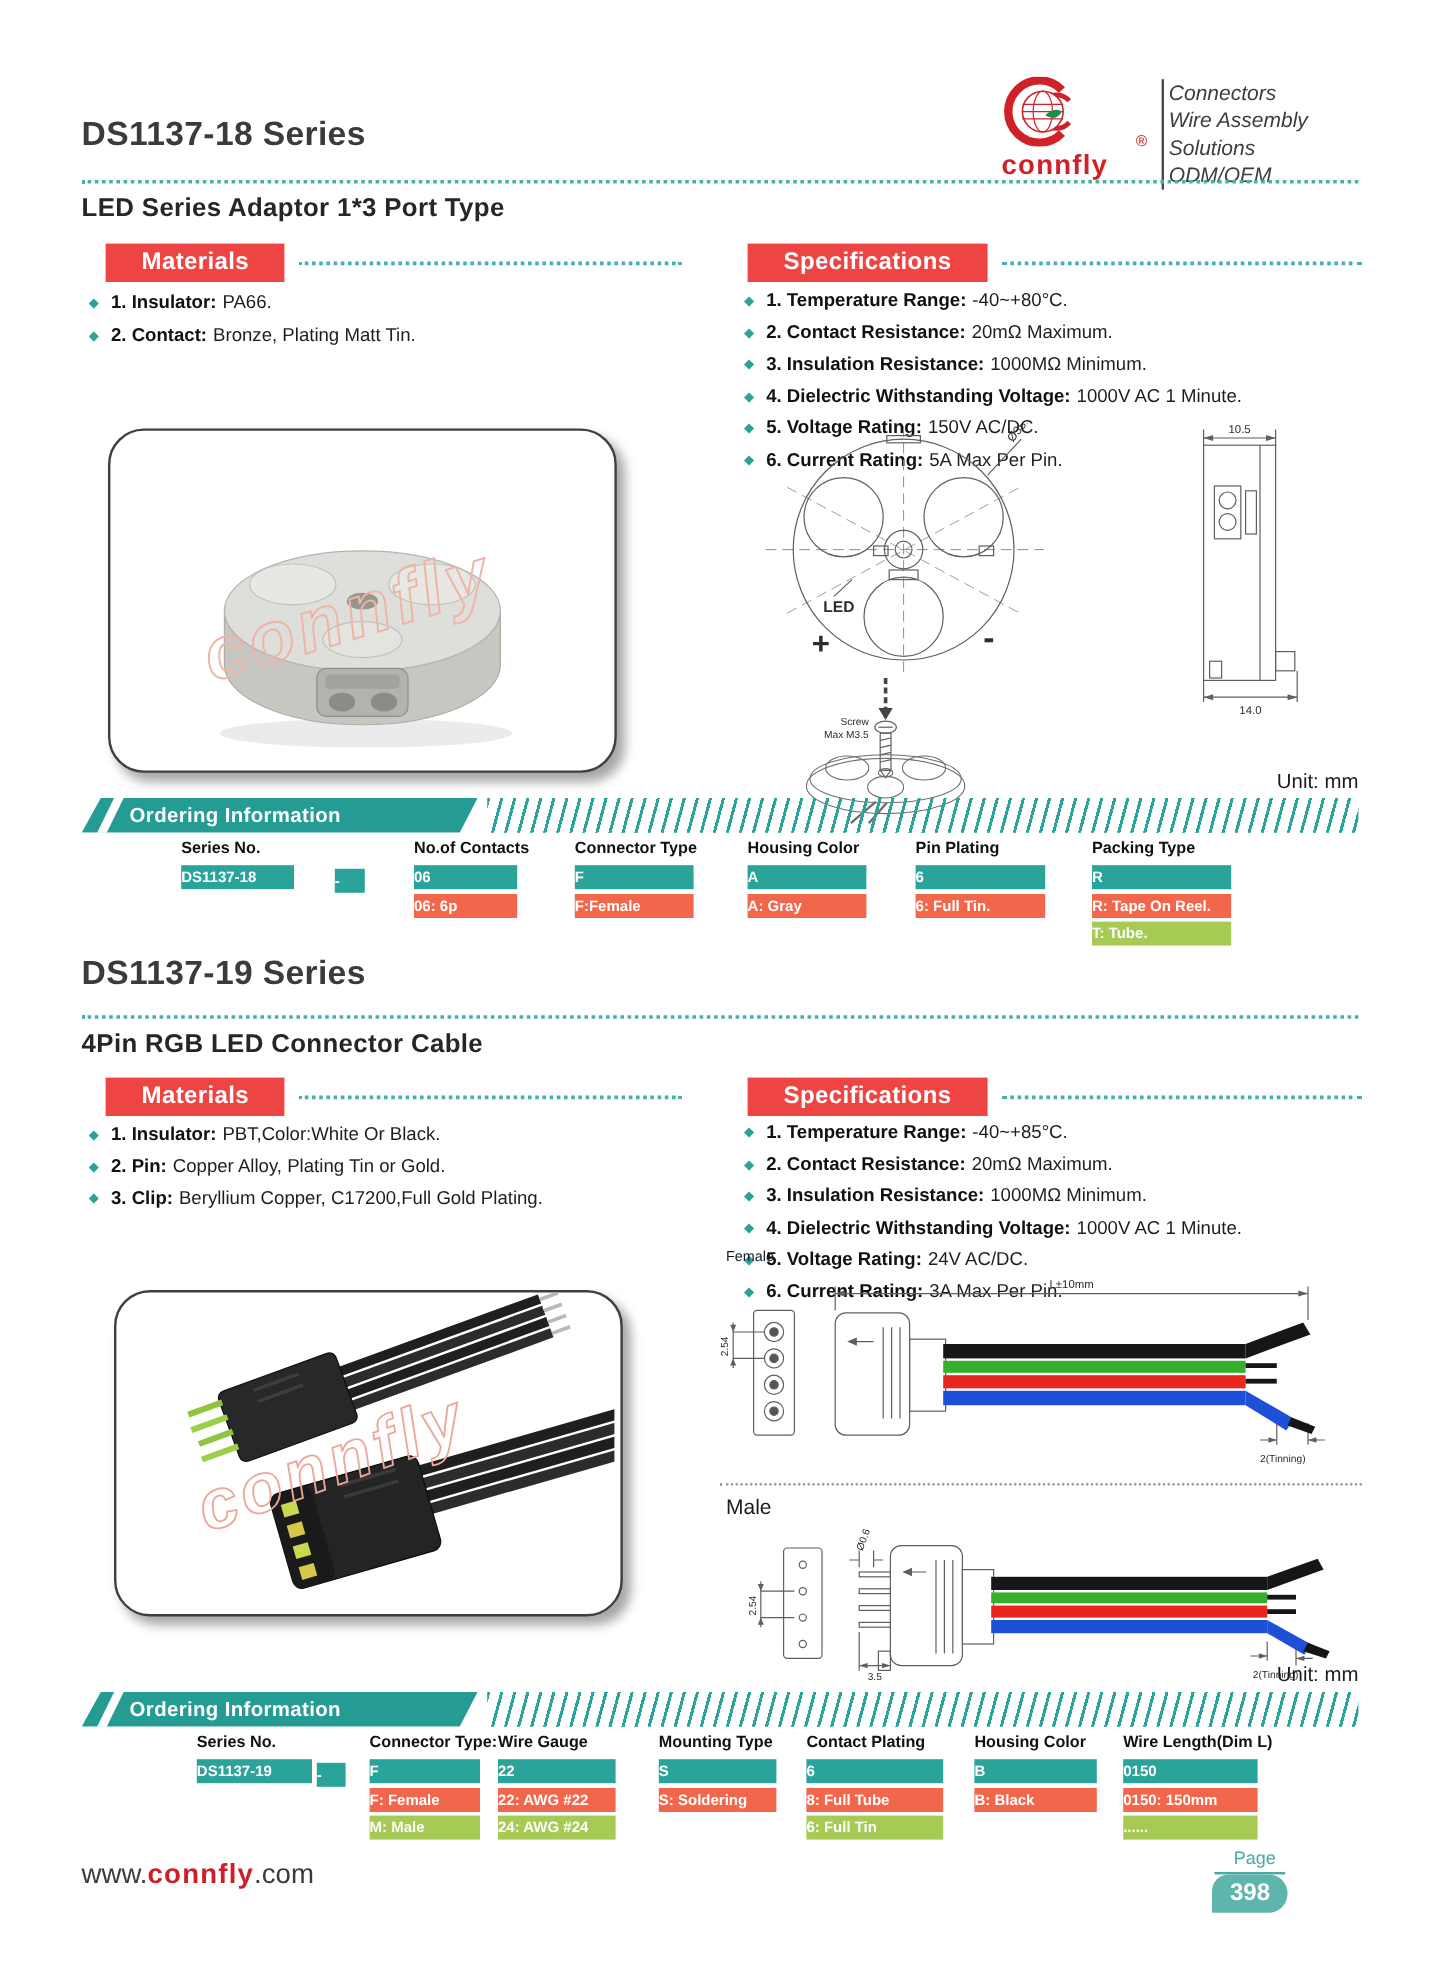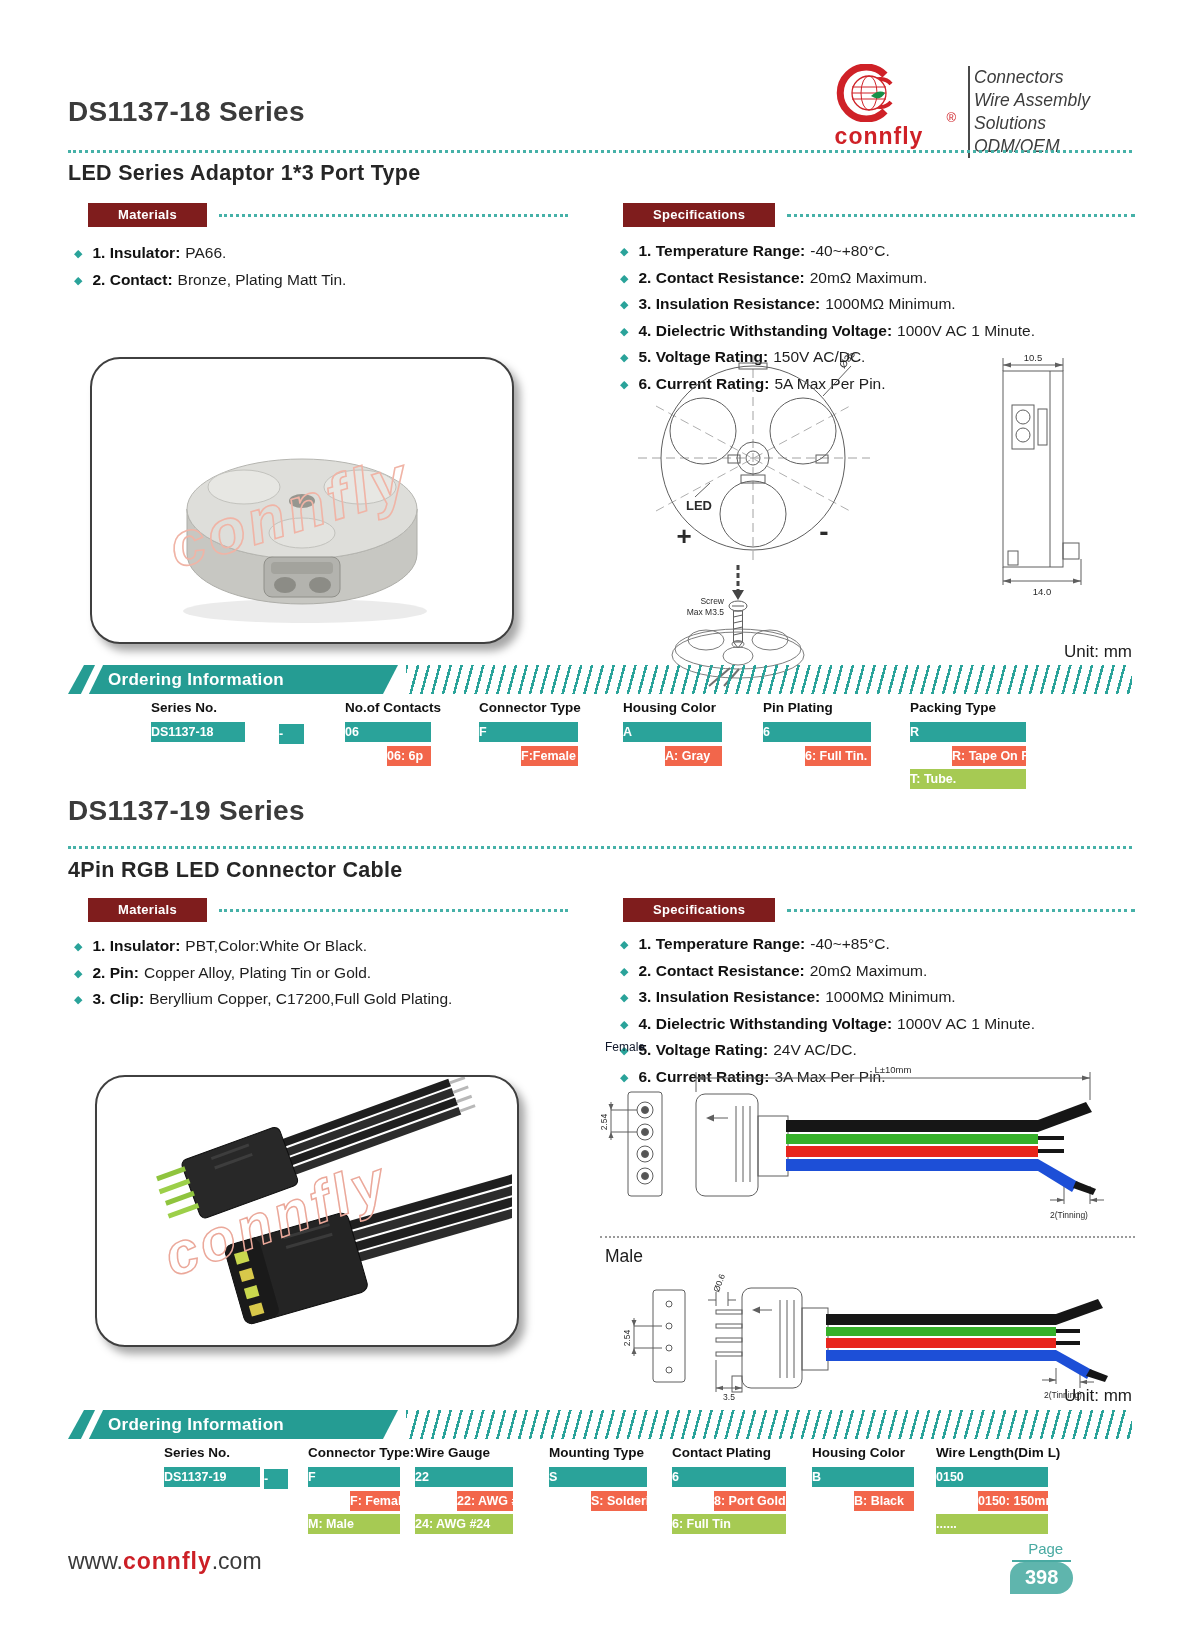--- a/index.html
+++ b/index.html
@@ -16,21 +16,21 @@
   .logo-text{font-size:23px;font-weight:800;color:#cf2127;letter-spacing:1px;line-height:20px;}
   .logo-reg{position:absolute;right:2px;top:46px;font-size:13px;color:#cf2127;}
   .logo-divider{width:2px;background:#4a4a4a;margin:2px 0 2px 10px;}
   .tagline{padding-left:4px;font-style:italic;font-size:17.5px;color:#3d3d3d;line-height:23px;padding-top:2px;}
   .dots{border-top:3px dotted #46b1a8;}
   #dotline1{left:68px;top:150px;width:1064px;}
   #subtitle1{left:68px;top:161px;font-size:21.5px;font-weight:bold;color:#262626;letter-spacing:.3px;}
 
   
   .sect{display:flex;align-items:center;}
-  .sect-box{background:#7f1d1d;color:#fff;font-size:13px;font-weight:bold;
+  .sect-box{background:#ef4444;color:#fff;font-size:20px;font-weight:bold;
             padding:4px 30px 5px 30px;letter-spacing:.3px;}
   .sect .dots{flex:1;margin-left:12px;border-top-width:3px;}
   #mat1{left:88px;top:203px;width:480px;}
   #spec1{left:623px;top:203px;width:512px;}
   #mat2{left:88px;top:898px;width:480px;}
   #spec2{left:623px;top:898px;width:512px;}
 
   .items{font-size:15.5px;color:#1e1e1e;}
   .items .li{line-height:26.5px;white-space:nowrap;}
   .dm{color:#2aa39a;font-size:11px;margin-right:10px;vertical-align:1px;}
@@ -75,21 +75,21 @@
 
   
   .otable{left:68px;width:1064px;height:95px;}
   #otable1{top:698px;}
   #otable2{top:1443px;}
   .ocol{position:absolute;top:0;}
   .ohead{font-size:13.5px;font-weight:bold;color:#111;white-space:nowrap;display:inline-block;height:18px;}
   .obox{height:20px;line-height:20px;color:#fff;font-size:12.5px;font-weight:bold;margin-top:4px;
         white-space:nowrap;}
   .obox.teal{background:#2aa39a;}
-  .obox.red{background:#f2664b;margin-left:42px;}
+  .obox.red{background:#f2664b;}
   .obox.green{background:#a6ca53;}
   .dashbox{position:absolute;top:22px;}
 
   
   #footer-url{left:68px;top:1548px;font-size:23px;color:#3a3a3a;}
   #footer-url .brand{font-weight:800;color:#cc1f26;letter-spacing:1px;}
   #footer-page{left:1010px;top:1540px;display:flex;align-items:center;flex-direction:column;}
   .page-label{color:#49aaa2;font-size:15px;padding:0 8px 3px 16px;border-bottom:2px solid #49aaa2;}
   .page-num{background:#5fb5ad;color:#fff;font-size:20px;font-weight:bold;
             padding:4px 15px 5px 15px;border-radius:14px 16px 16px 0;}
@@ -497,21 +497,21 @@
     <div class="obox green" style="margin-top:3px">24: AWG #24</div>
   </div>
   <div class="ocol" style="left:481px;width:98px">
     <div><span class="ohead">Mounting Type</span></div>
     <div class="obox teal">S</div>
     <div class="obox red">S: Soldering</div>
   </div>
   <div class="ocol" style="left:604px;width:114px">
     <div><span class="ohead">Contact Plating</span></div>
     <div class="obox teal">6</div>
-    <div class="obox red">8: Port Gold</div>
+    <div class="obox red">8: Full Tube</div>
     <div class="obox green" style="margin-top:3px">6: Full Tin</div>
   </div>
   <div class="ocol" style="left:744px;width:102px">
     <div><span class="ohead">Housing Color</span></div>
     <div class="obox teal">B</div>
     <div class="obox red">B: Black</div>
   </div>
   <div class="ocol" style="left:868px;width:112px">
     <div><span class="ohead">Wire Length(Dim L)</span></div>
     <div class="obox teal">0150</div>

